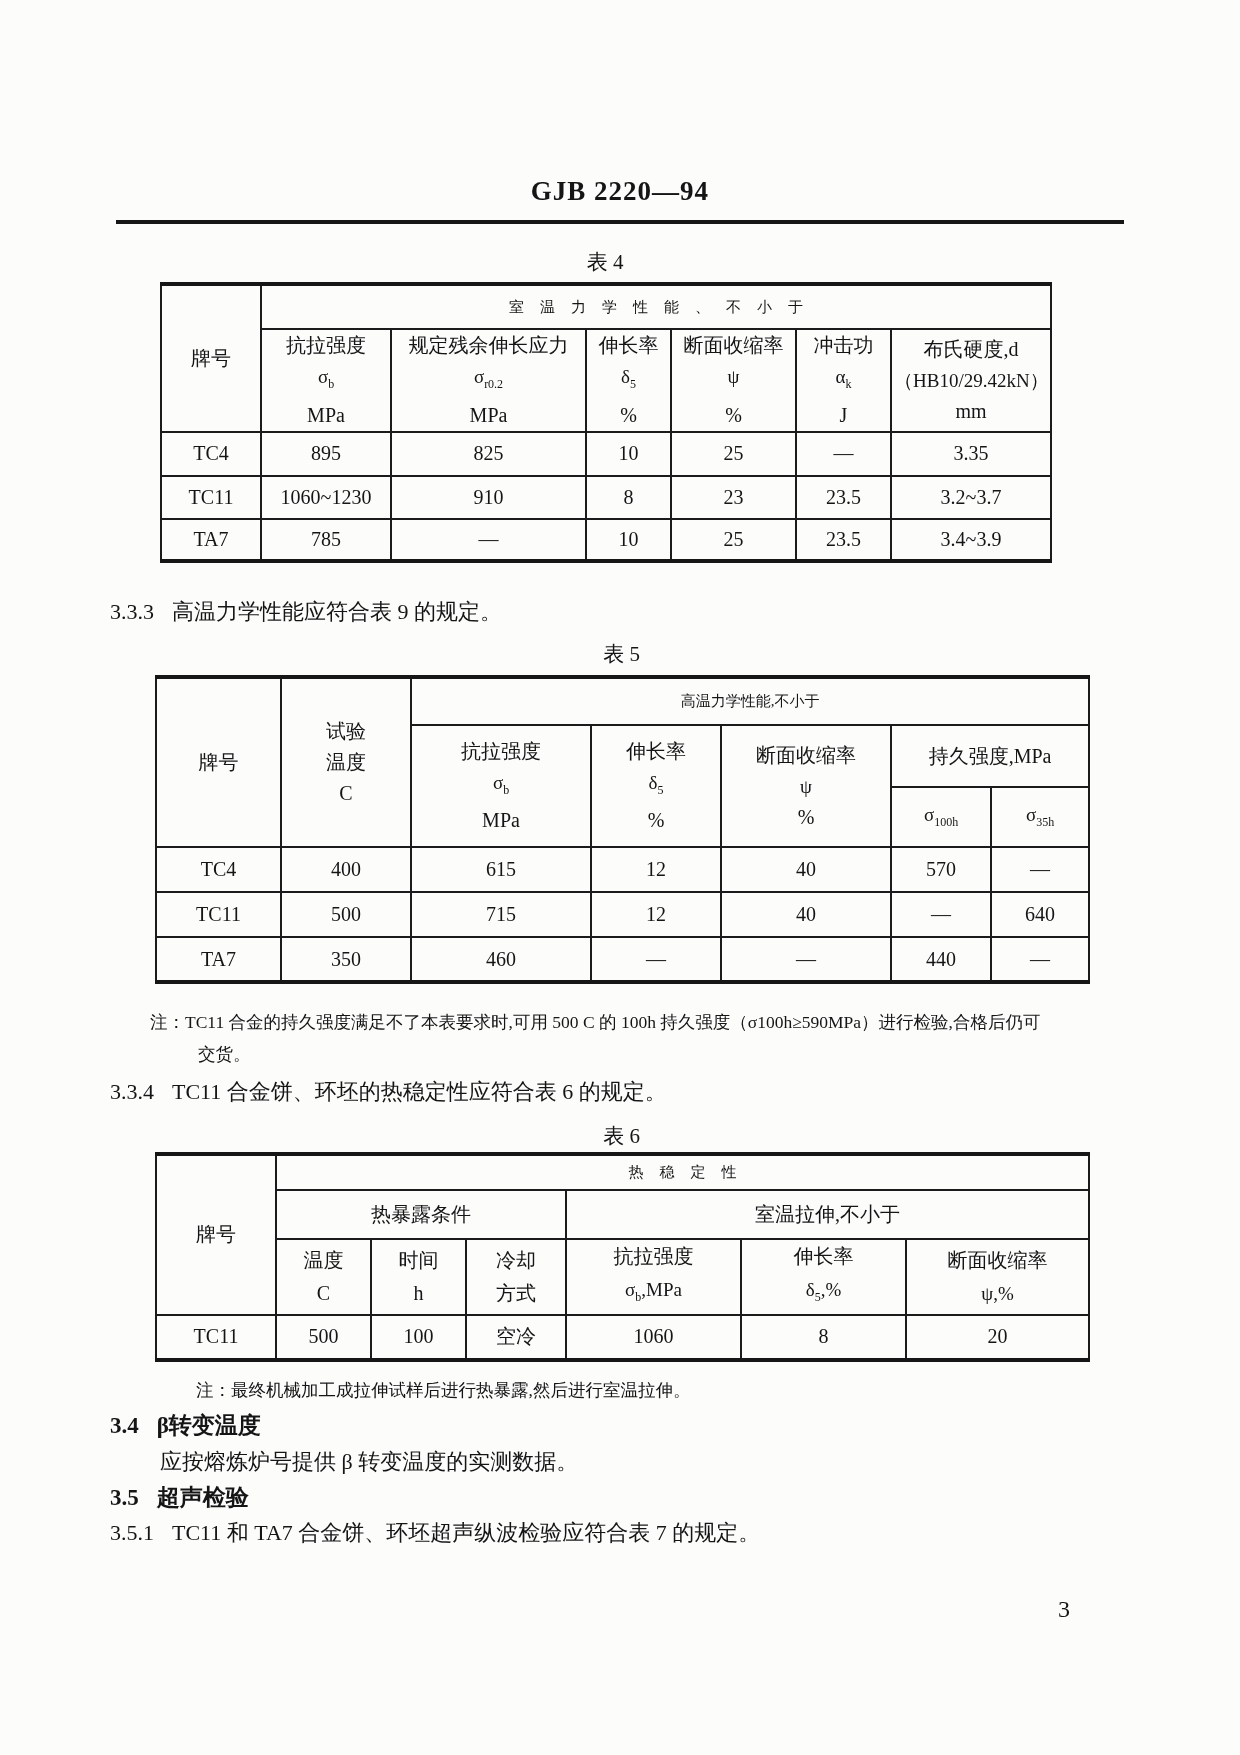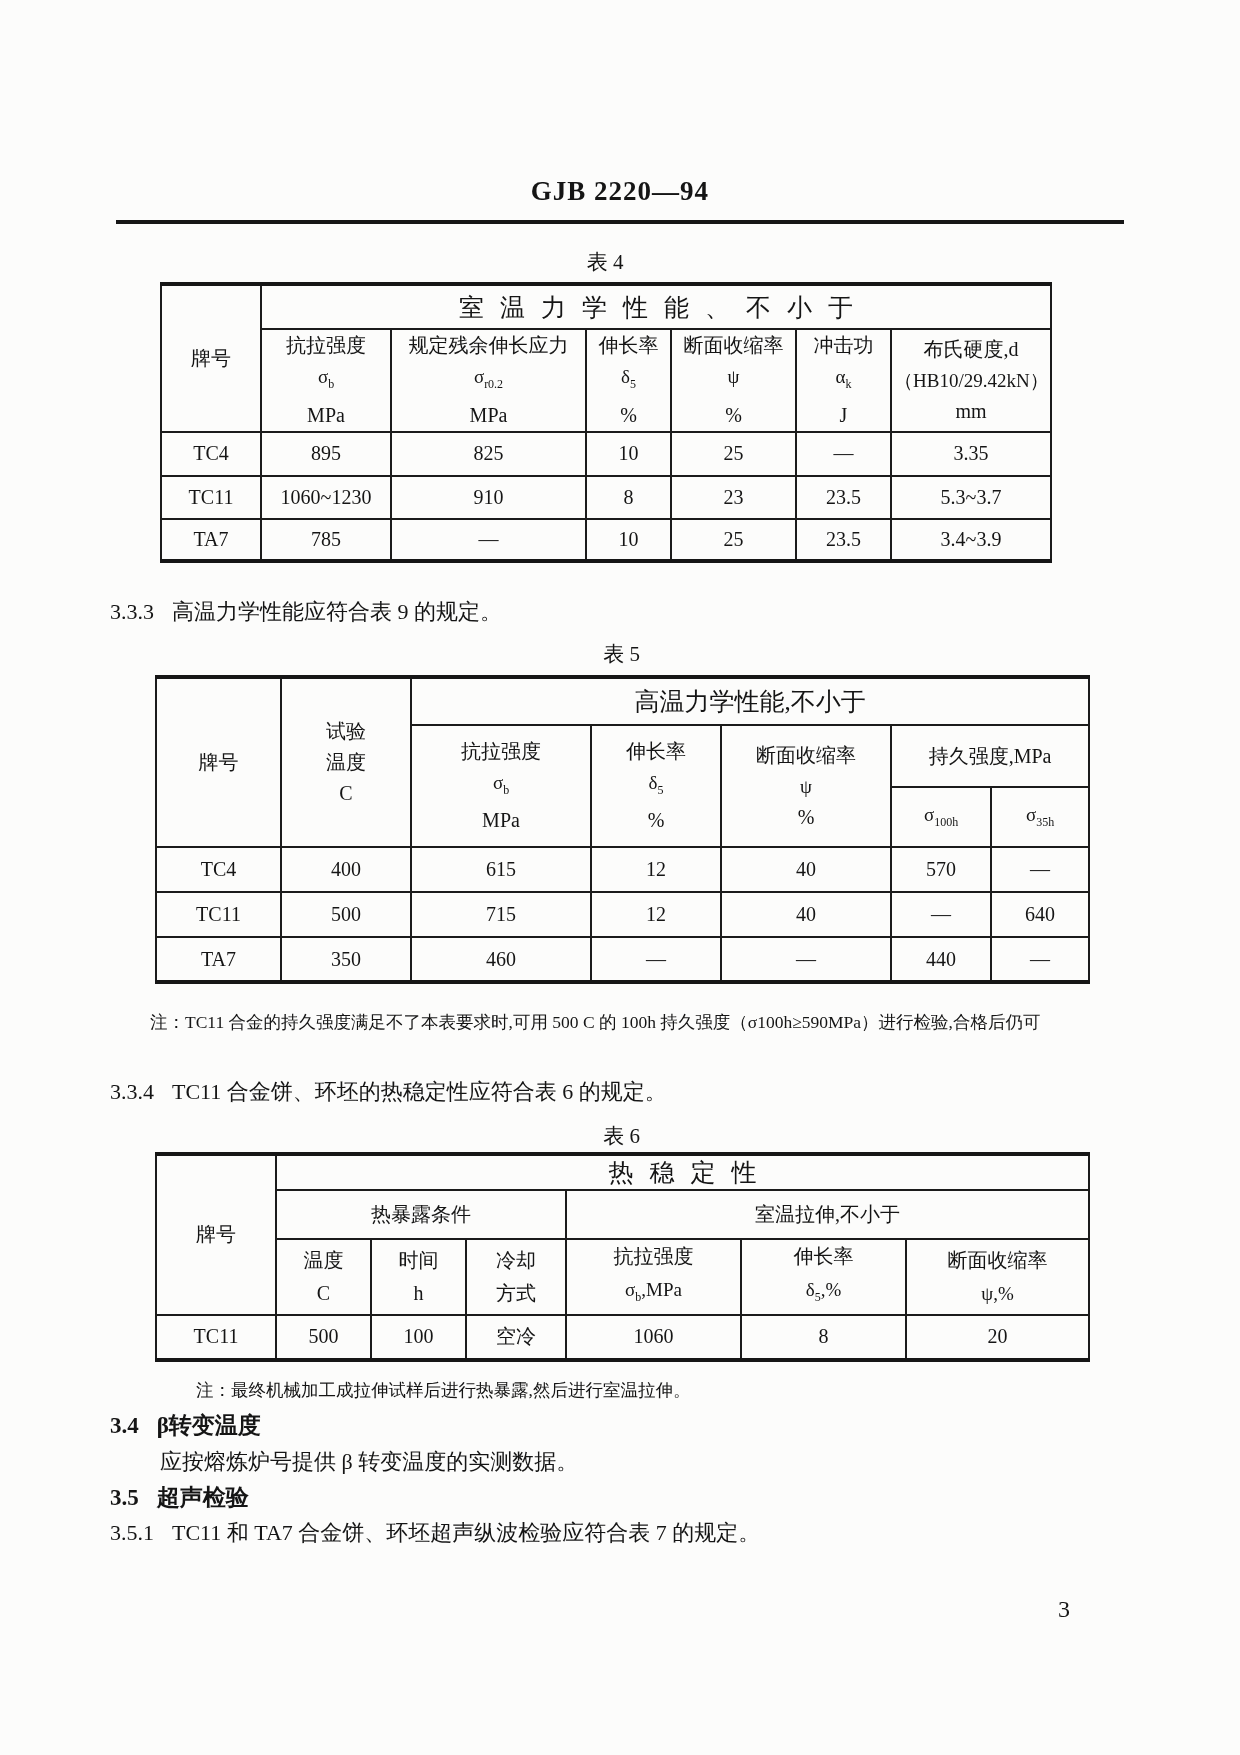--- a/index.html
+++ b/index.html
@@ -18,21 +18,21 @@
   #cap5{top:640px;left:155px;width:933px;}
   #cap6{top:1122px;left:155px;width:933px;}
 
   table{border-collapse:collapse;table-layout:fixed;
     font-size:20px;text-align:center;color:#151515;}
   table{border-top:4px solid #161616;border-bottom:4px solid #161616;}
   td{border:2px solid #1b1b1b;padding:0 2px;vertical-align:middle;}
   #table4{top:282px;left:160px;width:890px;}
   #table5{top:675px;left:155px;width:933px;}
   #table6{top:1152px;left:155px;width:933px;}
-  .h-span{font-size:25px;}
+  .h-span{font-size:15px;}
   .sp-wide{letter-spacing:16px;text-indent:16px;}
   .sym{font-size:19px;}
   sub{font-size:12px;}
   .hdr3 div{line-height:31px;}
   .hdr2 div{line-height:33px;}
   .grade{font-size:20px;margin-left:28px;}
 
   .note{font-size:17.5px;line-height:32px;}
   #note5{top:1006px;left:150px;width:975px;}
   #note5 .cont{padding-left:48px;}
@@ -113,21 +113,21 @@
     <td>—</td>
     <td>3.35</td>
   </tr>
   <tr style="height:43px">
     <td>TC11</td>
     <td>1060~1230</td>
     <td>910</td>
     <td>8</td>
     <td>23</td>
     <td>23.5</td>
-    <td>5.3~3.7</td>
+    <td>3.2~3.7</td>
   </tr>
   <tr style="height:42px">
     <td>TA7</td>
     <td>785</td>
     <td>—</td>
     <td>10</td>
     <td>25</td>
     <td>23.5</td>
     <td>3.4~3.9</td>
   </tr>
@@ -207,20 +207,21 @@
     <td>—</td>
     <td>—</td>
     <td>440</td>
     <td>—</td>
   </tr>
 </tbody>
   </table>
 
 <div class="abs note" id="note5">
   <span>注：</span><span>TC11 合金的持久强度满足不了本表要求时,可用 500 C 的 100h 持久强度（σ100h≥590MPa）进行检验,合格后仍可</span>
+  <div class="cont">交货。</div>
 </div>
 
 <div class="abs sect" id="s334">
   <span class="num">3.3.4</span><span>TC11 合金饼、环坯的热稳定性应符合表 6 的规定。</span>
 </div>
 
 <div class="abs tbl-caption" id="cap6">表 6</div>
 
 <table class="abs" id="table6">
   <colgroup>

